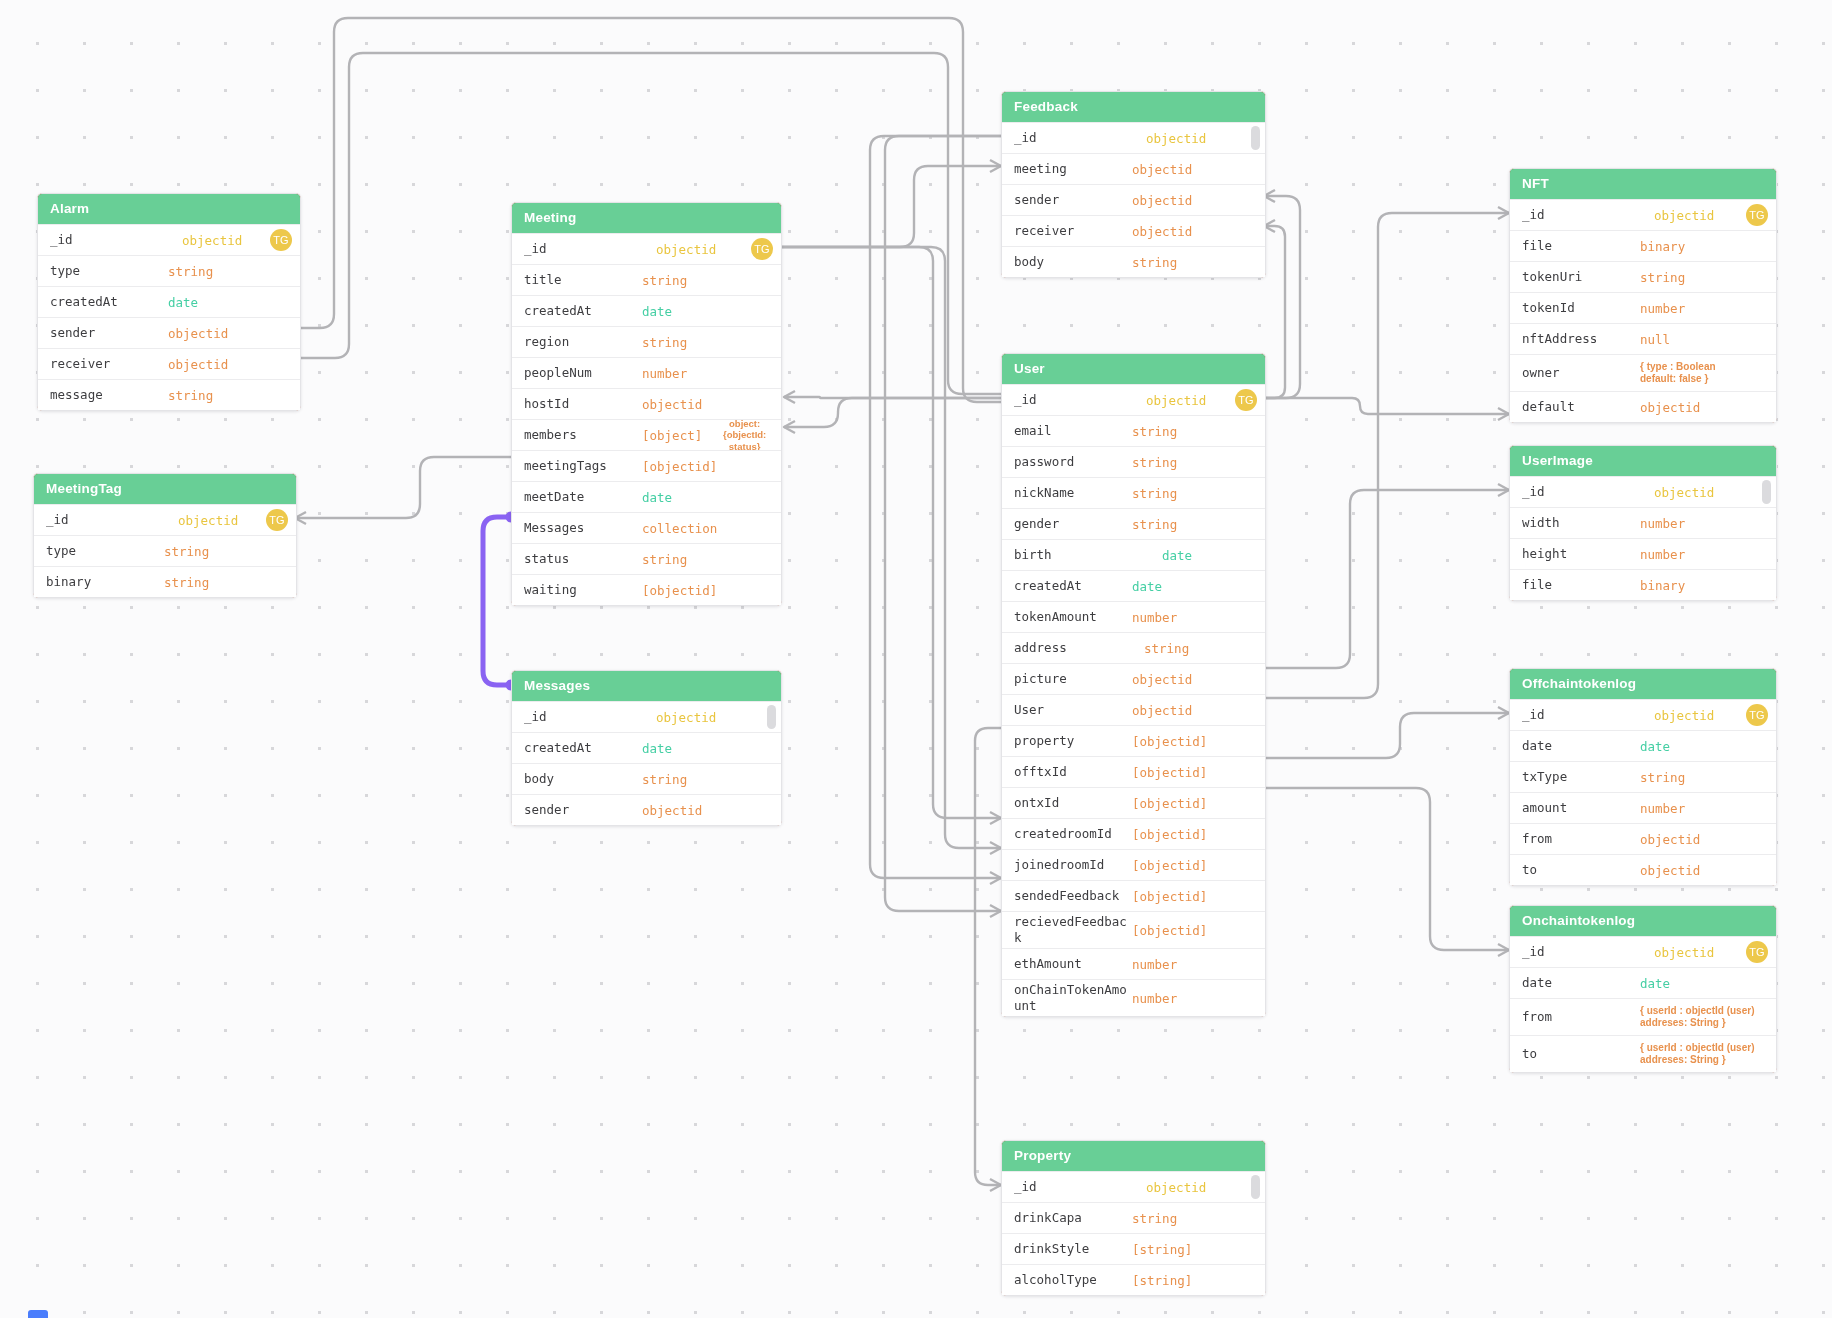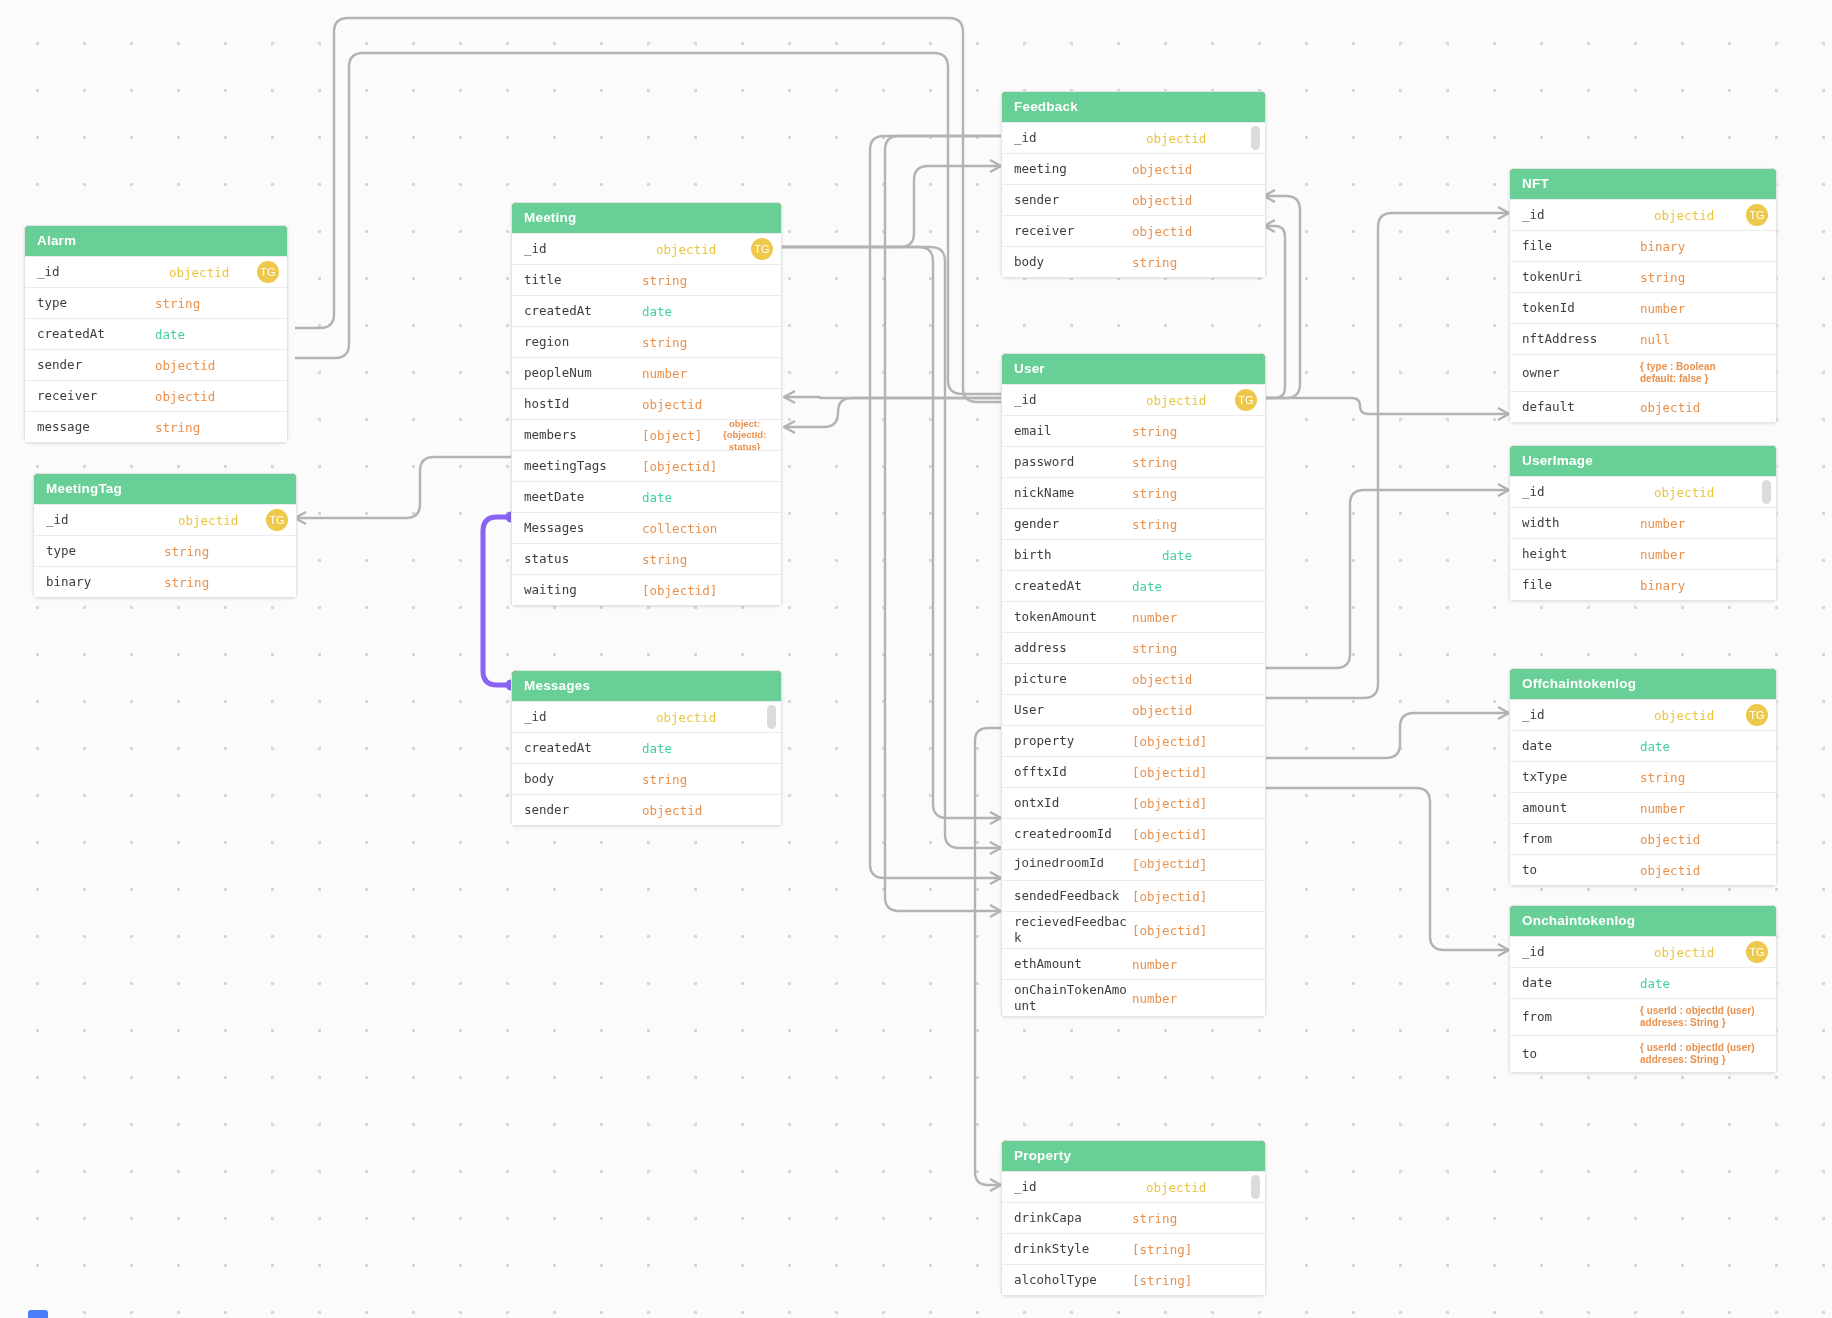--- a/index.html
+++ b/index.html
@@ -92,21 +92,21 @@
     <path d="M1001 728 L988 728 Q975 728 975 741 L975 1172 Q975 1185 988 1185 L1001 1185" fill="none" stroke="#b3b3b6" stroke-width="2.4"></path>
     <path d="M990 1191 L1001 1185 L990 1179" fill="none" stroke="#b3b3b6" stroke-width="2.4" stroke-linejoin="round"></path>
     <path d="M511 457 L434 457 Q420 457 420 471 L420 504 Q420 518 406 518 L295 518" fill="none" stroke="#b3b3b6" stroke-width="2.4"></path>
     <path d="M306 512 L295 518 L306 524" fill="none" stroke="#b3b3b6" stroke-width="2.4" stroke-linejoin="round"></path>
     <path d="M511 517 L497 517 Q483 517 483 531 L483 671 Q483 685 497 685 L511 685" fill="none" stroke="#8a63f2" stroke-width="5"></path>
     <circle cx="511" cy="517" r="5.5" fill="#8a63f2"></circle>
     <circle cx="511" cy="685" r="5.5" fill="#8a63f2"></circle>
   </svg>
 
 <div id="tables">
-    <div class="table" style="left: 24px; top: 193px; width: 262px; margin-top: 32px;">
+    <div class="table" style="left: 37px; top: 193px; width: 262px;">
       <div class="thead">Alarm</div>
       <div class="trow" style="height: 30px;">
         <span class="fname">_id</span>
         <span class="ftype k-pk" style="margin-left: 14px;">objectid</span>
         <div class="badge">TG</div>
       </div>
       <div class="trow" style="height: 30px;">
         <span class="fname">type</span>
         <span class="ftype k-o">string</span>
       </div>
@@ -269,21 +269,21 @@
         <span class="ftype k-d">date</span>
       </div>
       <div class="trow" style="height: 30px;">
         <span class="fname">createdAt</span>
         <span class="ftype k-d">date</span>
       </div>
       <div class="trow" style="height: 30px;">
         <span class="fname">tokenAmount</span>
         <span class="ftype k-o">number</span>
       </div>
-      <div class="trow" style="height: 30px;">
+      <div class="trow" style="height: 30px; gap: 12px;">
         <span class="fname">address</span>
         <span class="ftype k-o">string</span>
       </div>
       <div class="trow" style="height: 30px;">
         <span class="fname">picture</span>
         <span class="ftype k-o">objectid</span>
       </div>
       <div class="trow" style="height: 30px;">
         <span class="fname">User</span>
         <span class="ftype k-o">objectid</span>
@@ -297,21 +297,21 @@
         <span class="ftype k-o">[objectid]</span>
       </div>
       <div class="trow" style="height: 30px;">
         <span class="fname">ontxId</span>
         <span class="ftype k-o">[objectid]</span>
       </div>
       <div class="trow" style="height: 30px;">
         <span class="fname">createdroomId</span>
         <span class="ftype k-o">[objectid]</span>
       </div>
-      <div class="trow" style="height: 30px; font-family: Liberation Mono, monospace;">
+      <div class="trow" style="height: 30px;">
         <span class="fname">joinedroomId</span>
         <span class="ftype k-o">[objectid]</span>
       </div>
       <div class="trow" style="height: 30px;">
         <span class="fname">sendedFeedback</span>
         <span class="ftype k-o">[objectid]</span>
       </div>
       <div class="trow" style="height: 36px;">
         <span class="fname">recievedFeedback</span>
         <span class="ftype k-o">[objectid]</span>

